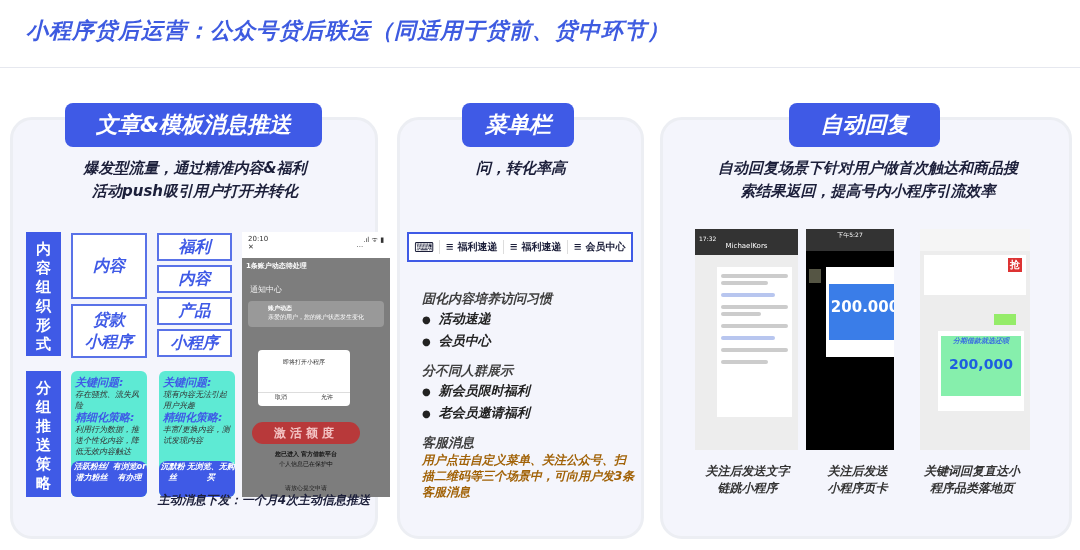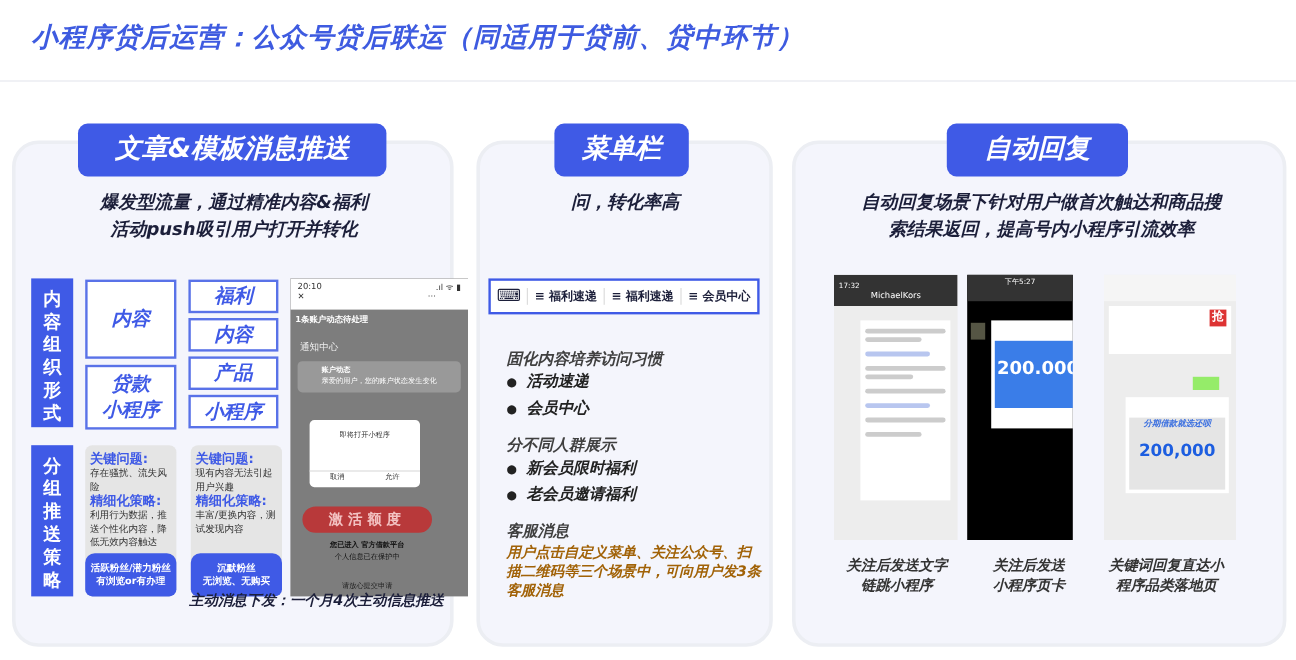--- a/index.html
+++ b/index.html
@@ -4,23 +4,23 @@
 <style>
 *{box-sizing:border-box;margin:0;padding:0}
 body{width:1080px;height:550px;background:#fff;font-family:"DejaVu Sans","Liberation Sans",sans-serif;position:relative;overflow:hidden;color:#1c1f3a}
 .title{position:absolute;left:26px;top:16px;font-size:22px;font-weight:bold;font-style:italic;color:#3e5be0;letter-spacing:1px}
 .hr{position:absolute;left:0;top:67px;width:1080px;height:1px;background:#e6e8ef}
 .card{position:absolute;top:117px;height:422px;background:#f4f5fc;border:3px solid #eceef3;border-radius:22px}
 .pill{position:absolute;background:#3f5ae6;color:#fff;font-size:22px;font-weight:bold;font-style:italic;border-radius:8px;text-align:center;line-height:44px;height:44px}
 .sub{position:absolute;font-size:15px;font-weight:bold;font-style:italic;color:#1c1f3a;text-align:center;line-height:23px}
 .vlabel{position:absolute;background:#3f5ae6;color:#fff;font-size:15px;font-weight:bold;text-align:center;line-height:19px;padding-top:8px}
 .box{position:absolute;border:2px solid #5972e8;color:#3f5ae6;font-weight:bold;font-style:italic;display:flex;align-items:center;justify-content:center;text-align:center;line-height:22px;background:#fff}
-.strat{position:absolute;background:#e5e5e5;border-radius:6px;padding:5px 4px;font-size:8px;color:#333;line-height:11px}
+.strat{position:absolute;background:#5eead4;border-radius:6px;padding:5px 4px;font-size:8px;font-style:italic;color:#333;line-height:11px}
 .strat .h{color:#3f5ae6;font-weight:bold;font-size:11px;line-height:13px}
-.strat .foot{position:absolute;left:0;bottom:0;width:100%;height:36px;background:#3f5ae6;border-radius:8px 8px 6px 6px;color:#fff;font-weight:bold;font-size:8px;text-align:center;display:flex;flex-direction:column;justify-content:center}
+.strat .foot{position:absolute;left:0;bottom:0;width:100%;height:36px;background:#3f5ae6;border-radius:8px 8px 6px 6px;color:#fff;font-weight:bold;font-size:8px;text-align:center;display:flex;flex-direction:row;justify-content:center}
 .phone{position:absolute;background:#fff;overflow:hidden}
 .menu{position:absolute;left:407px;top:232px;width:226px;height:30px;border:2px solid #3f5ae6;background:#fff;display:flex;align-items:center;font-size:10px;font-weight:bold}
 .menu span{flex:1;text-align:center;border-left:1px solid #ddd}
 .sec-h{font-size:13px;font-weight:bold;font-style:italic;color:#404040;margin-top:10px}
 .bul{font-size:13px;font-style:italic;font-weight:bold;color:#222;line-height:21px}
 .bul:before{content:"●";margin-right:8px;font-size:10px}
 .cap{position:absolute;font-size:12px;font-weight:bold;font-style:italic;color:#333;text-align:center;line-height:17px}
 .blur{background:#ccc;border-radius:2px;display:block}
 </style>
 </head>
@@ -139,21 +139,21 @@
  </div>
 </div>
 
 <div class="phone" style="left:920px;top:229px;width:110px;height:221px;background:#ededed">
  <div style="background:#f5f5f5;height:22px"></div>
  <div style="position:absolute;left:4px;top:26px;width:102px;height:40px;background:#fff">
   <div style="position:absolute;right:4px;top:3px;width:14px;height:14px;background:#d33;color:#fff;font-size:10px;font-weight:bold;text-align:center;line-height:14px">抢</div>
  </div>
  <div style="position:absolute;right:14px;top:85px;width:22px;height:11px;background:#95ec69"></div>
  <div style="position:absolute;left:18px;top:102px;width:86px;height:80px;background:#fff;padding:3px">
-  <div style="background:#e5e5e5;height:60px;margin-top:14px;text-align:center">
+  <div style="background:#86efac;height:60px;margin-top:2px;text-align:center">
    <div style="font-size:7px;color:#3a6fe0;font-weight:bold;font-style:italic">分期借款就选还呗</div>
    <div style="font-size:14px;color:#1d5ee0;font-weight:bold;margin-top:10px">200,000</div>
   </div>
  </div>
 </div>
 
 <div class="cap" style="left:690px;top:463px;width:115px">
     <div>关注后发送文字</div>
     <div>链跳小程序</div>
   </div>

